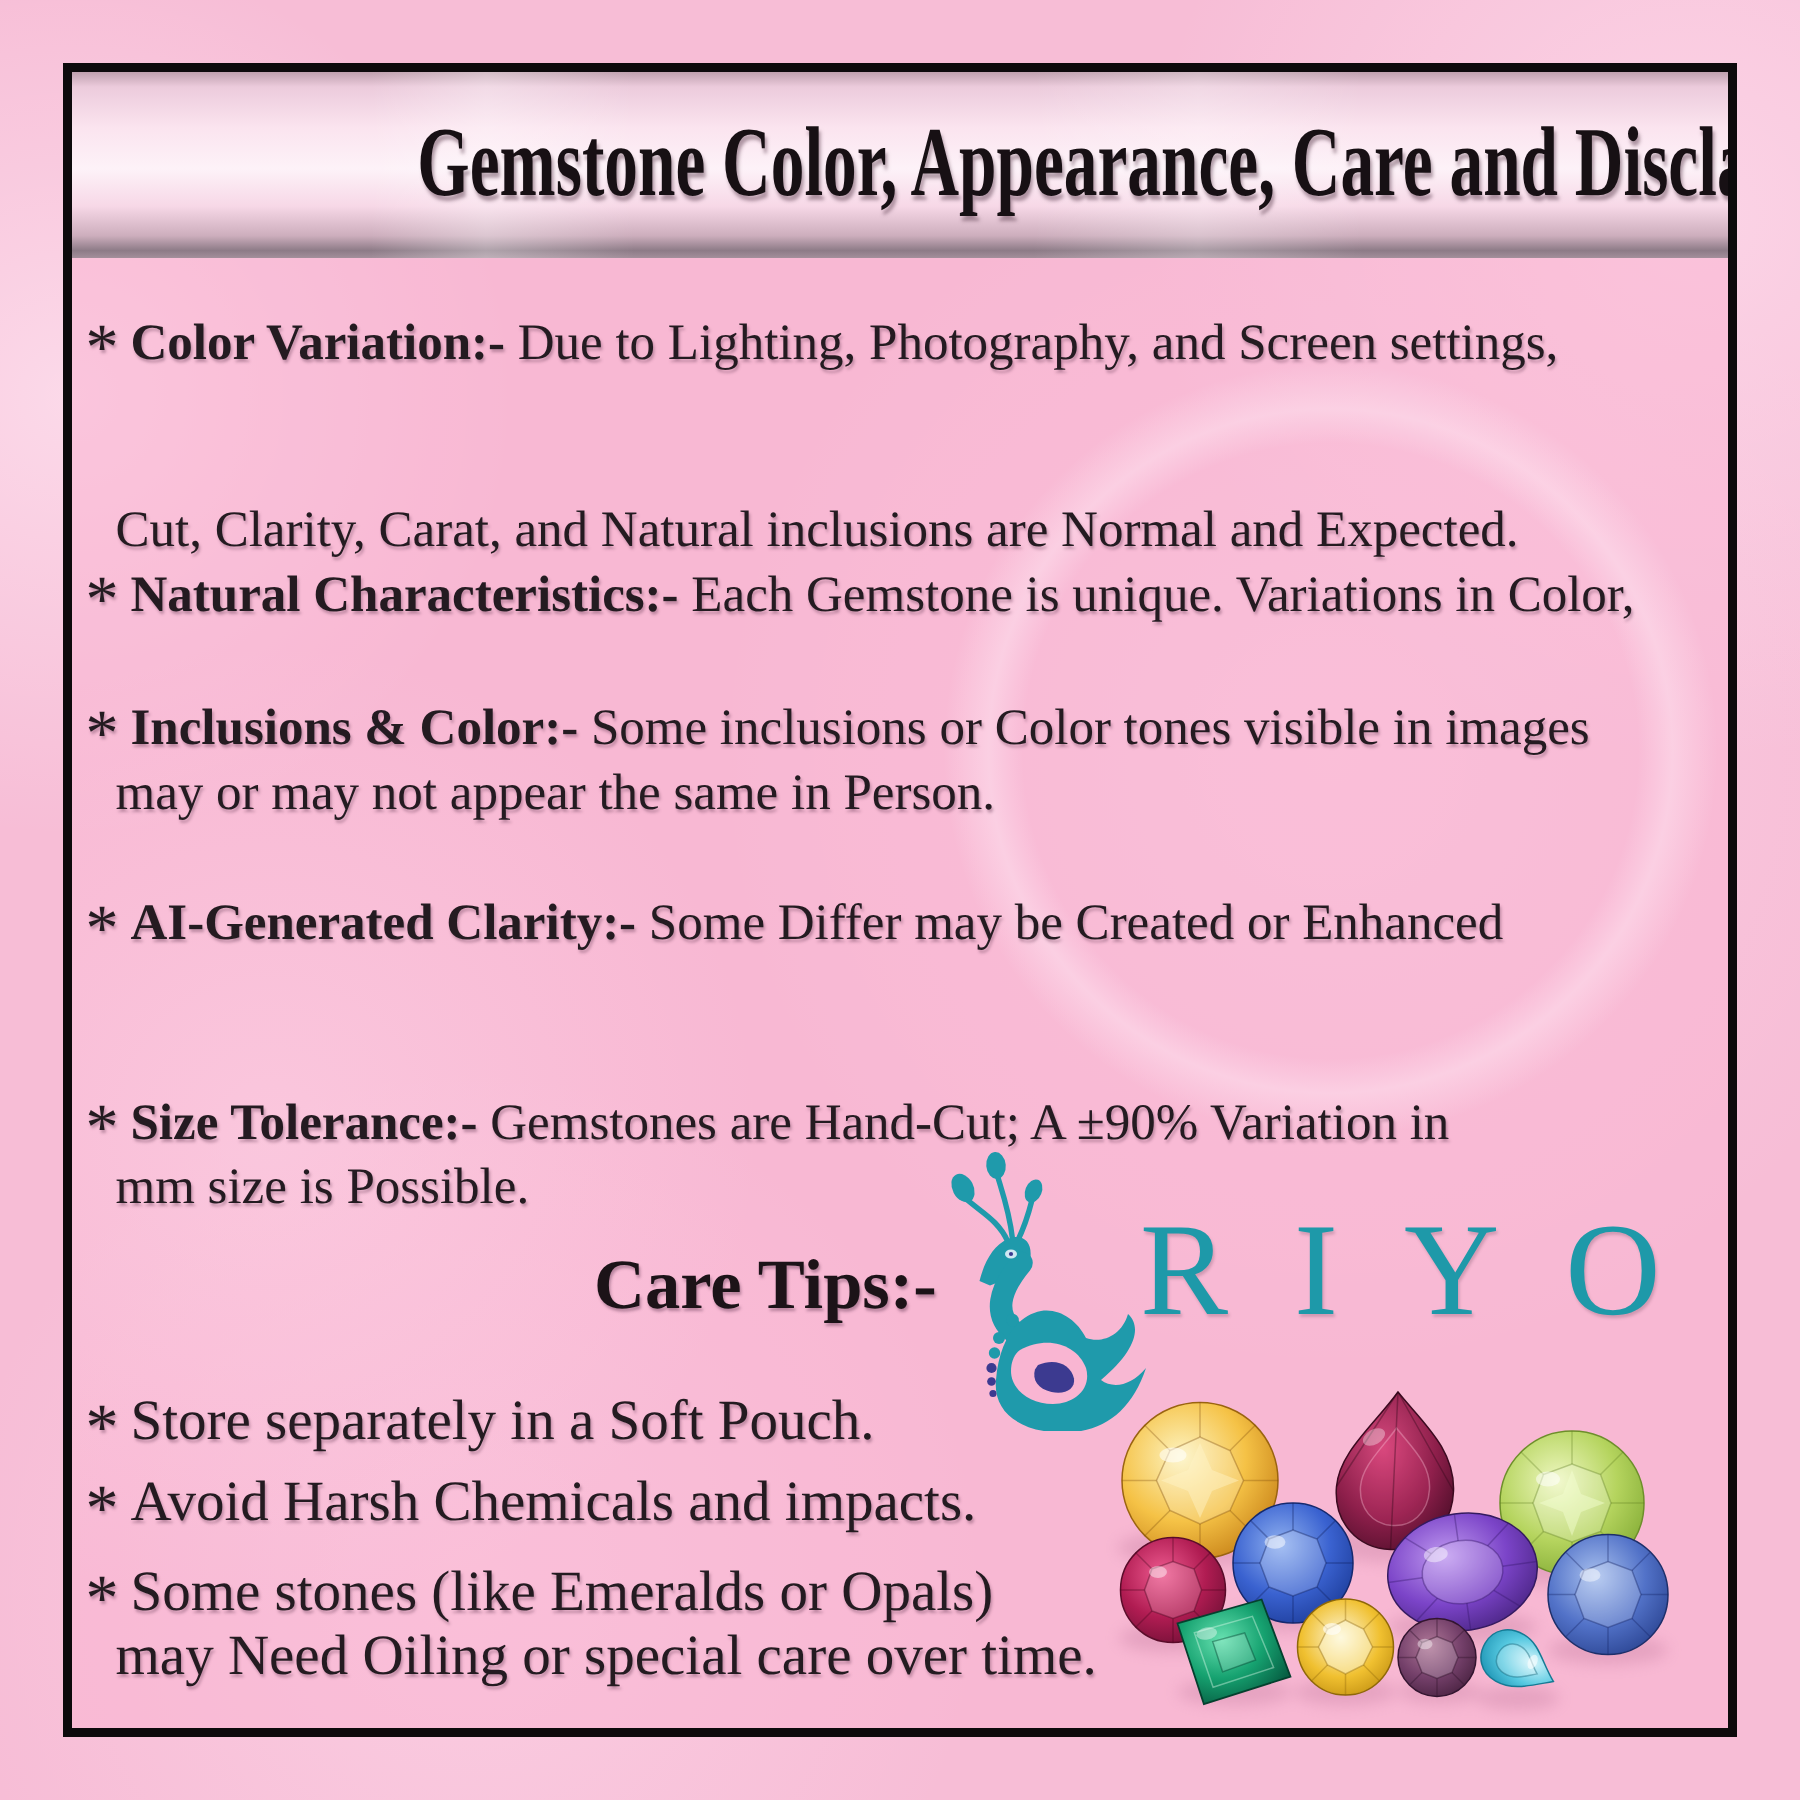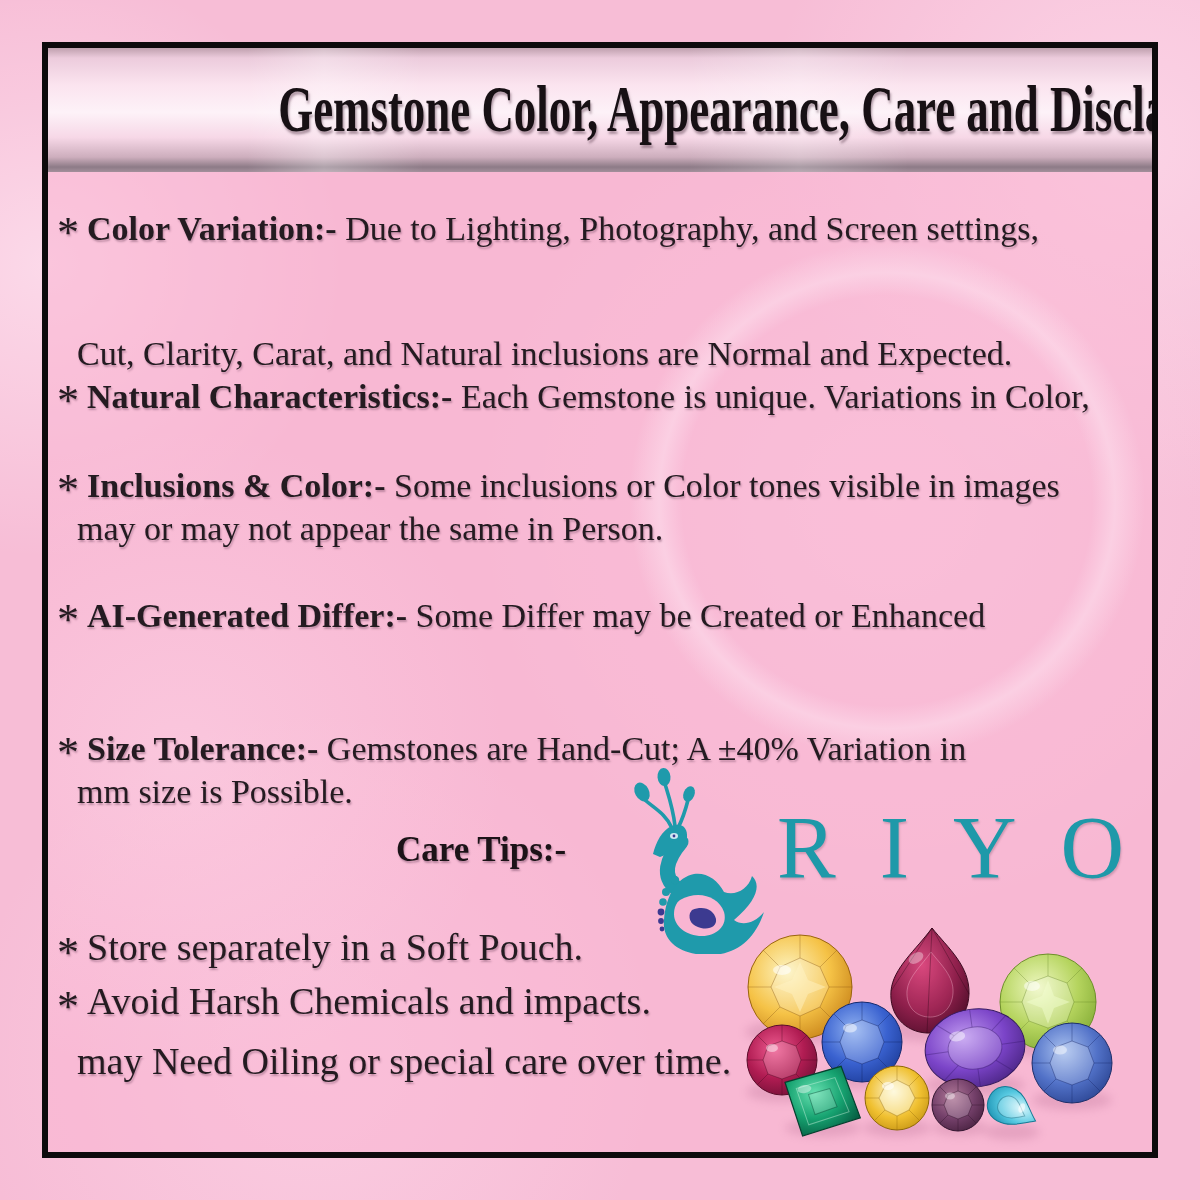--- a/index.html
+++ b/index.html
@@ -34,25 +34,25 @@
     text-shadow:2px 3px 3px rgba(110,80,96,.55);
   }
   .title-band h1 span{display:inline-block;transform:scaleX(.68);transform-origin:center;}
   .point,.tip{position:absolute;left:9px;color:#241b21;}
   .pline{line-height:43px;font-size:34px;white-space:nowrap;text-shadow:1px 2px 2px rgba(104,62,88,.40);}
   .plabel{font-weight:700;}
   .cont{padding-left:20px;}
   .ast{font-size:44px;line-height:0;position:relative;top:7px;margin-right:8px;}
   .tip .pline{font-size:38px;line-height:43px;}
   .care-heading{
-    position:absolute;left:348px;top:782px;font-size:35px;font-weight:700;color:#1c1318;
+    position:absolute;left:348px;top:782px;font-size:47px;font-weight:700;color:#1c1318;
     text-shadow:1px 2px 2px rgba(104,62,88,.45);white-space:nowrap;
   }
   .riyo{
-    position:absolute;left:729px;top:756px;font-size:88px;line-height:88px;
+    position:absolute;left:712px;top:756px;font-size:88px;line-height:88px;
     letter-spacing:0.5em;color:#1e99a9;white-space:nowrap;
     text-shadow:1px 2px 2px rgba(90,60,80,.25);
   }
   .peacock{position:absolute;left:570px;top:716px;}
   .gems{position:absolute;left:672px;top:872px;}
 </style>
 </head>
 <body>
 
 <div class="canvas">
@@ -70,25 +70,25 @@
       <div class="pline cont">Cut, Clarity, Carat, and Natural inclusions are Normal and Expected.</div>
       <div class="pline"><span class="ast">*</span><span class="plabel">Natural Characteristics:-</span> <span>Each Gemstone is unique. Variations in Color,</span></div>
     </div>
 
     <div class="point" style="top:416px">
       <div class="pline"><span class="ast">*</span><span class="plabel">Inclusions &amp; Color:-</span> <span>Some inclusions or Color tones visible in images</span></div>
       <div class="pline cont">may or may not appear the same in Person.</div>
     </div>
 
     <div class="point" style="top:546px">
-      <div class="pline"><span class="ast">*</span><span class="plabel">AI-Generated Differ:-</span> <span>Some Differ may be Created or Enhanced</span></div>
+      <div class="pline"><span class="ast">*</span><span class="plabel">AI-Generated Clarity:-</span> <span>Some Differ may be Created or Enhanced</span></div>
     </div>
 
     <div class="point" style="top:679px">
-      <div class="pline"><span class="ast">*</span><span class="plabel">Size Tolerance:-</span> <span>Gemstones are Hand-Cut; A ±40% Variation in</span></div>
+      <div class="pline"><span class="ast">*</span><span class="plabel">Size Tolerance:-</span> <span>Gemstones are Hand-Cut; A ±90% Variation in</span></div>
       <div class="pline cont">mm size is Possible.</div>
     </div>
 
     <div class="care-heading">Care Tips:-</div>
 
     <svg class="peacock" width="150" height="190" viewBox="0 0 150 190">
       <g fill="none" stroke="#1f9aab" stroke-width="3.6">
         <path d="M54,64 C48,50 36,44 27,36"></path>
         <path d="M57,62 C55,44 50,30 47,20"></path>
         <path d="M60,64 C66,52 68,44 70,36"></path>
@@ -121,20 +121,21 @@
 
     <div class="riyo">RIYO</div>
 
     <div class="tip" style="top:878px">
       <div class="pline"><span class="ast">*</span><span>Store separately in a Soft Pouch.</span></div>
     </div>
     <div class="tip" style="top:932px">
       <div class="pline"><span class="ast">*</span><span>Avoid Harsh Chemicals and impacts.</span></div>
     </div>
     <div class="tip" style="top:992px">
+      <div class="pline"><span class="ast">*</span><span>Some stones (like Emeralds or Opals)</span></div>
       <div class="pline cont">may Need Oiling or special care over time.</div>
     </div>
 
     <svg class="gems" width="432" height="232" viewBox="0 0 432 232">
       <defs>
         <filter id="blur" x="-60%" y="-60%" width="220%" height="220%">
             <feGaussianBlur stdDeviation="5"></feGaussianBlur>
           </filter>
         <radialGradient id="gCitrine" cx="38%" cy="35%" r="75%">
             <stop offset="0%" stop-color="#fdf3c0"></stop>

